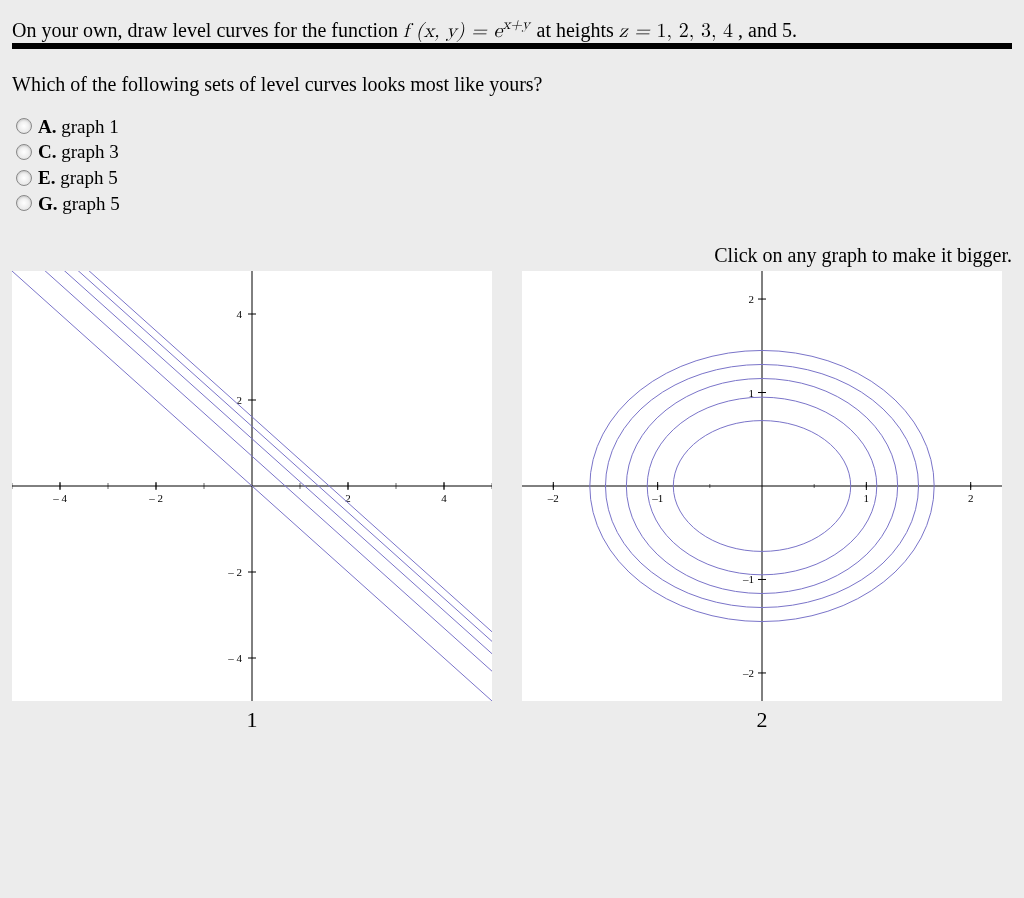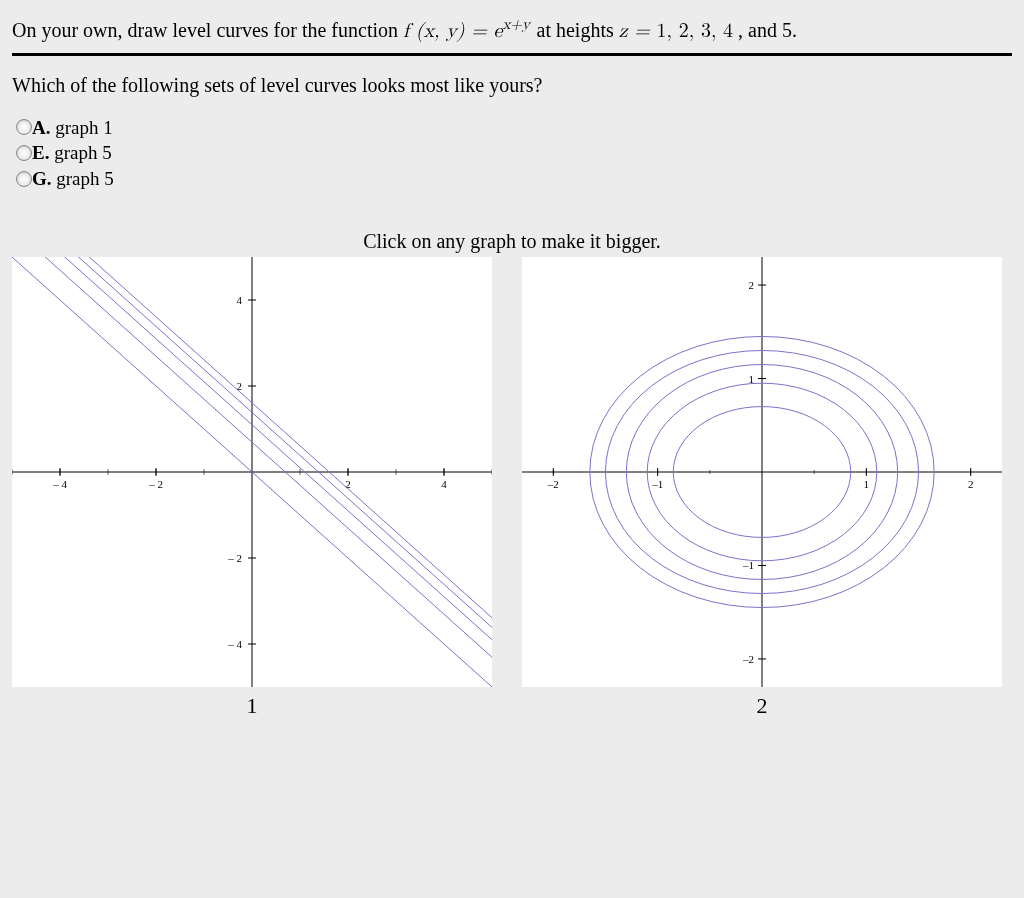--- a/index.html
+++ b/index.html
@@ -6,54 +6,54 @@
     margin: 0;
     padding: 16px 12px;
     background: #ececec;
     font-family: Georgia, 'Times New Roman', serif;
     font-size: 20px;
     color: #000;
     width: 1024px;
     box-sizing: border-box;
   }
   .problem-statement {
-    padding-bottom: 10px;
-    border-bottom: 3px solid #000000;
+    border-bottom: 6px solid #000000;
     font-size: 20px;
   }
   .math {
     font-family: 'Latin Modern Math', 'Cambria Math', Georgia, serif;
   }
   .question {
-    margin-top: 18px;
+    margin-top: 24px;
     font-size: 20px;
   }
   .options {
     margin-top: 18px;
     margin-left: 4px;
   }
   .option-row {
     display: flex;
     align-items: center;
+    gap: 6px;
     line-height: 1.35;
     font-size: 19px;
   }
   .radio {
     width: 14px;
     height: 14px;
     border-radius: 50%;
     border: 1px solid #888;
     background: radial-gradient(#fff, #ddd);
     box-shadow: inset 0 1px 2px rgba(0,0,0,.15);
     flex: 0 0 auto;
   }
   .opt-letter { font-weight: bold; }
   .click-hint {
-    text-align: center;
-    margin-top: 38px;
+    text-align: right;
+    margin-top: 28px;
     font-size: 20px;
   }
   .graphs {
     display: flex;
     gap: 30px;
     margin-top: 4px;
     justify-content: flex-start;
   }
   .graph-tile {
     width: 480px;
@@ -86,20 +86,24 @@
   <span class="math">1, 2, 3, 4</span>
   <span>, and 5.</span>
 </div>
 
 <div class="question">Which of the following sets of level curves looks most like yours?</div>
 
 <div class="options">
   <div class="option-row">
     <span class="radio"></span>
     <span><span class="opt-letter">A.</span> <span>graph 1</span></span>
+  </div>
+  <div class="option-row">
+    <span class="radio"></span>
+    <span><span class="opt-letter">C.</span> <span>graph 3</span></span>
   </div>
   <div class="option-row">
     <span class="radio"></span>
     <span><span class="opt-letter">E.</span> <span>graph 5</span></span>
   </div>
   <div class="option-row">
     <span class="radio"></span>
     <span><span class="opt-letter">G.</span> <span>graph 5</span></span>
   </div>
 </div>

